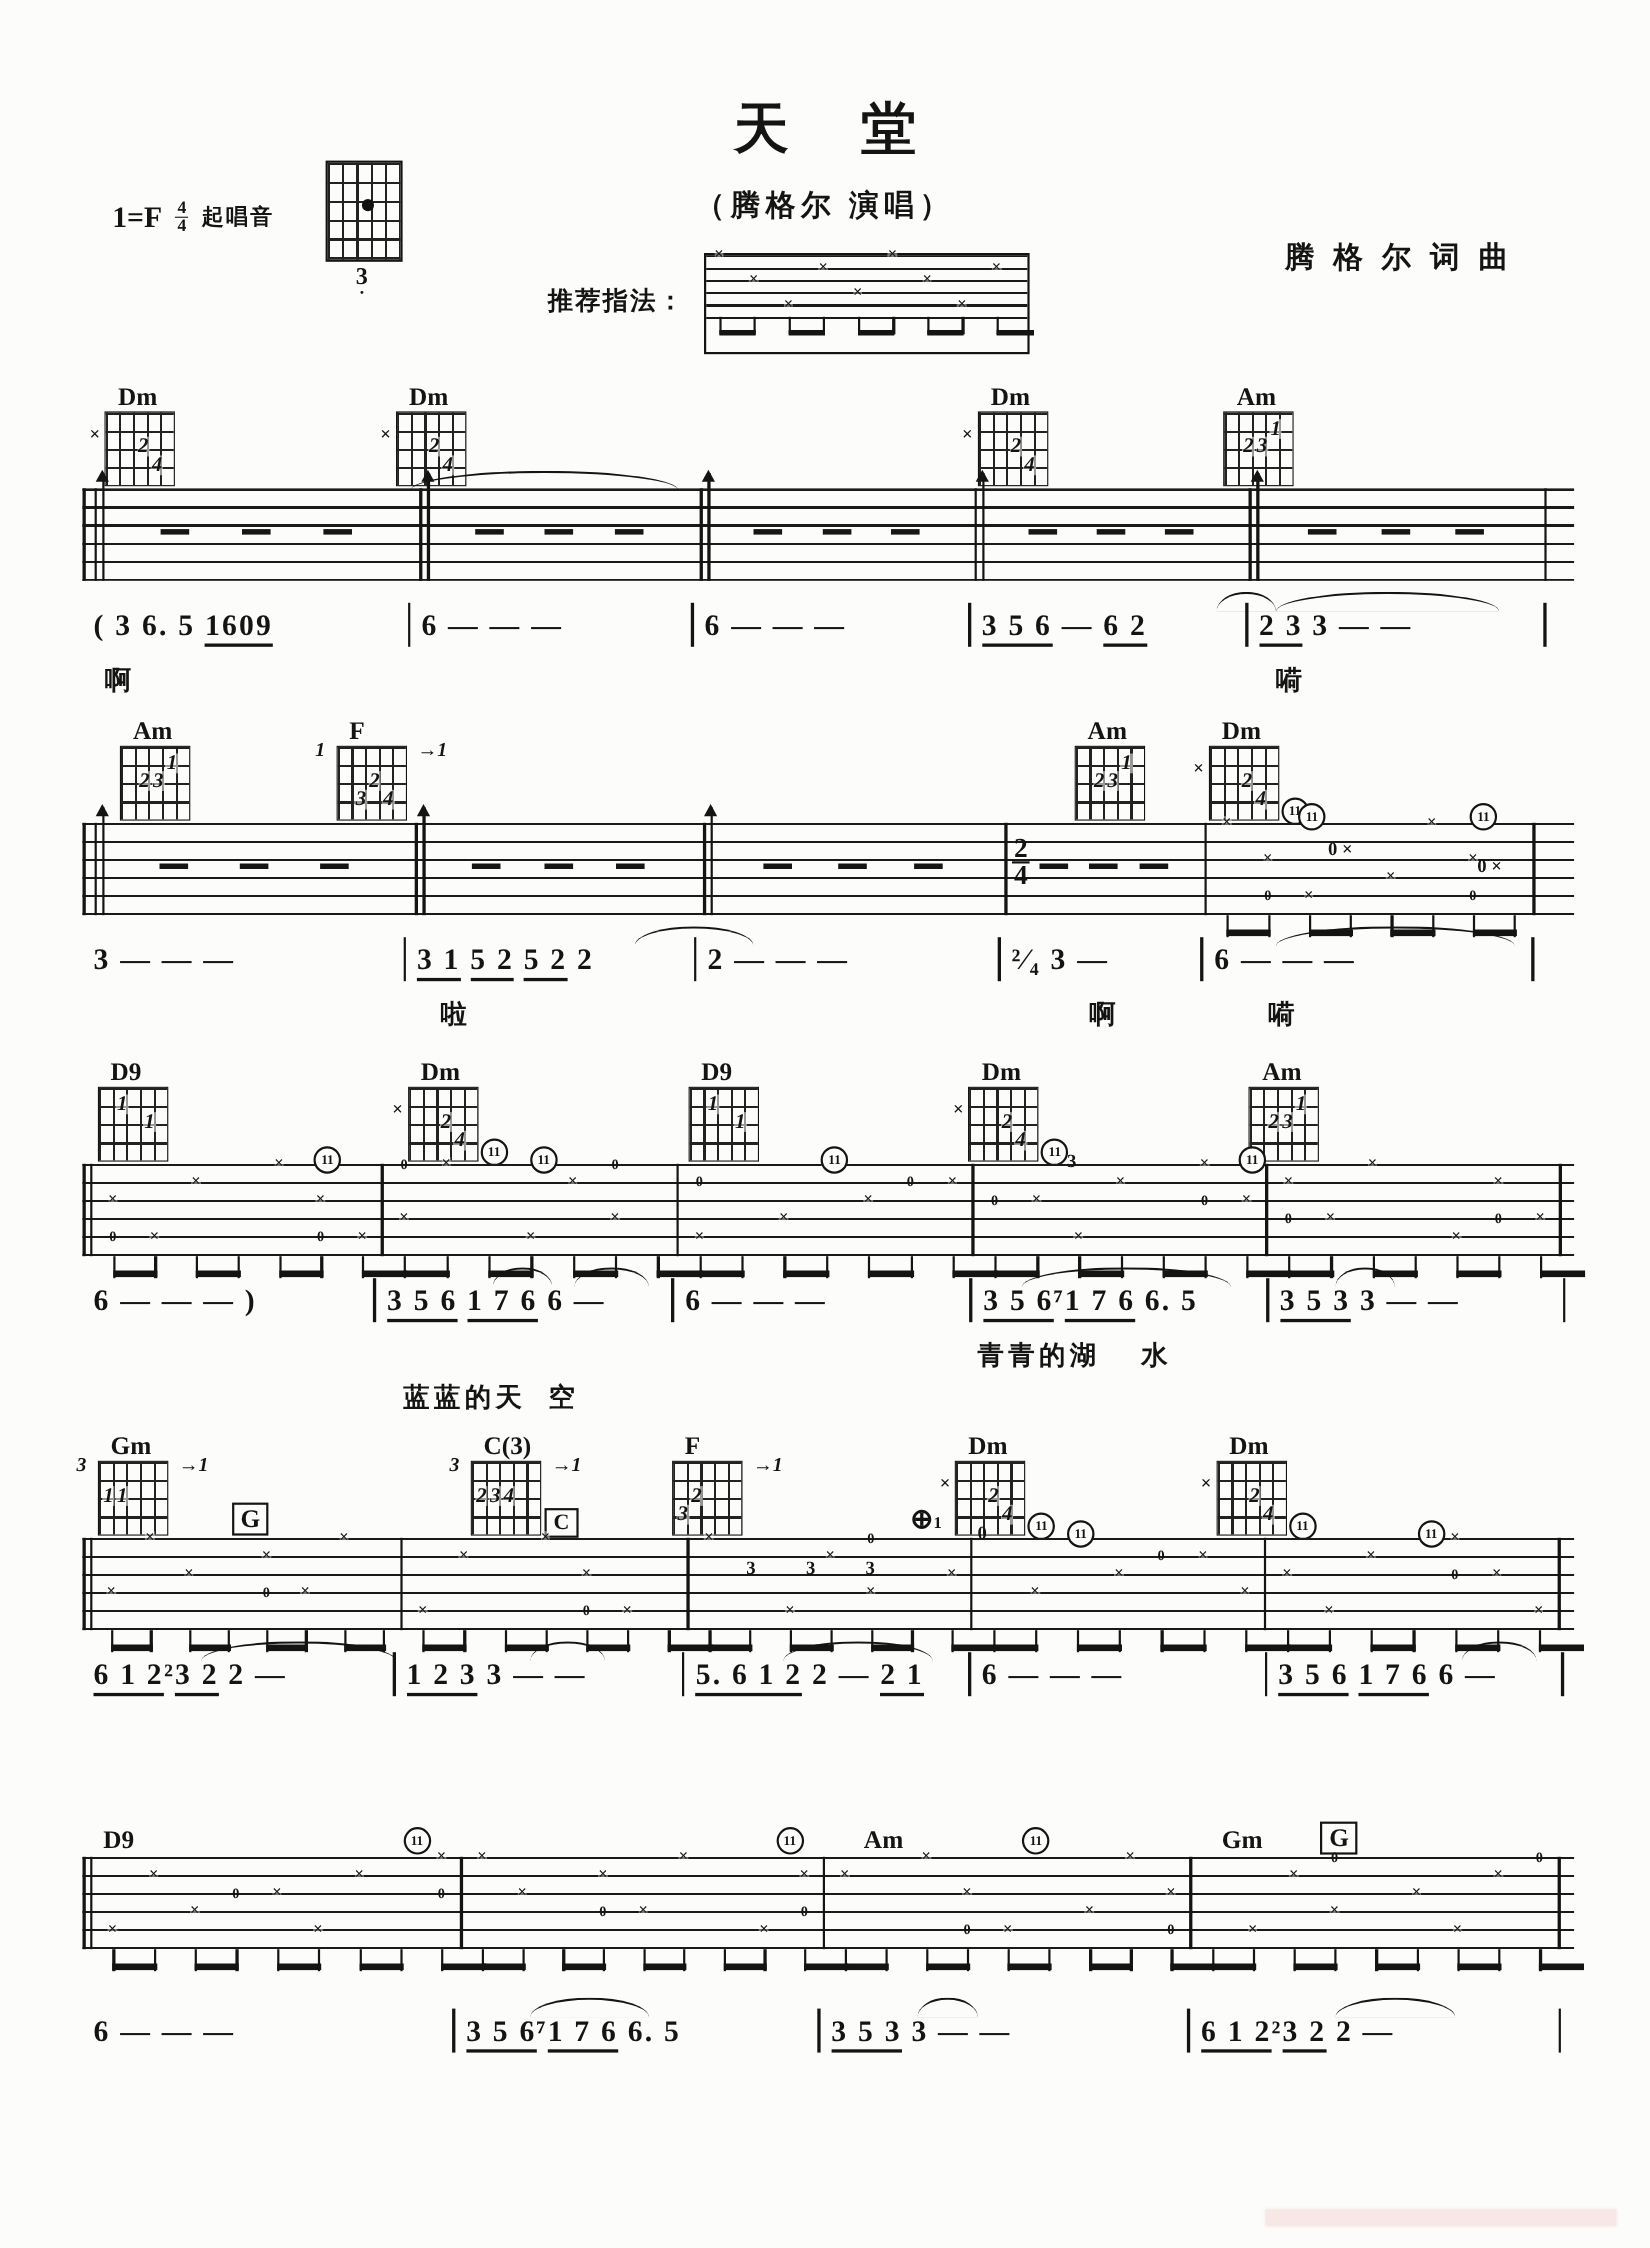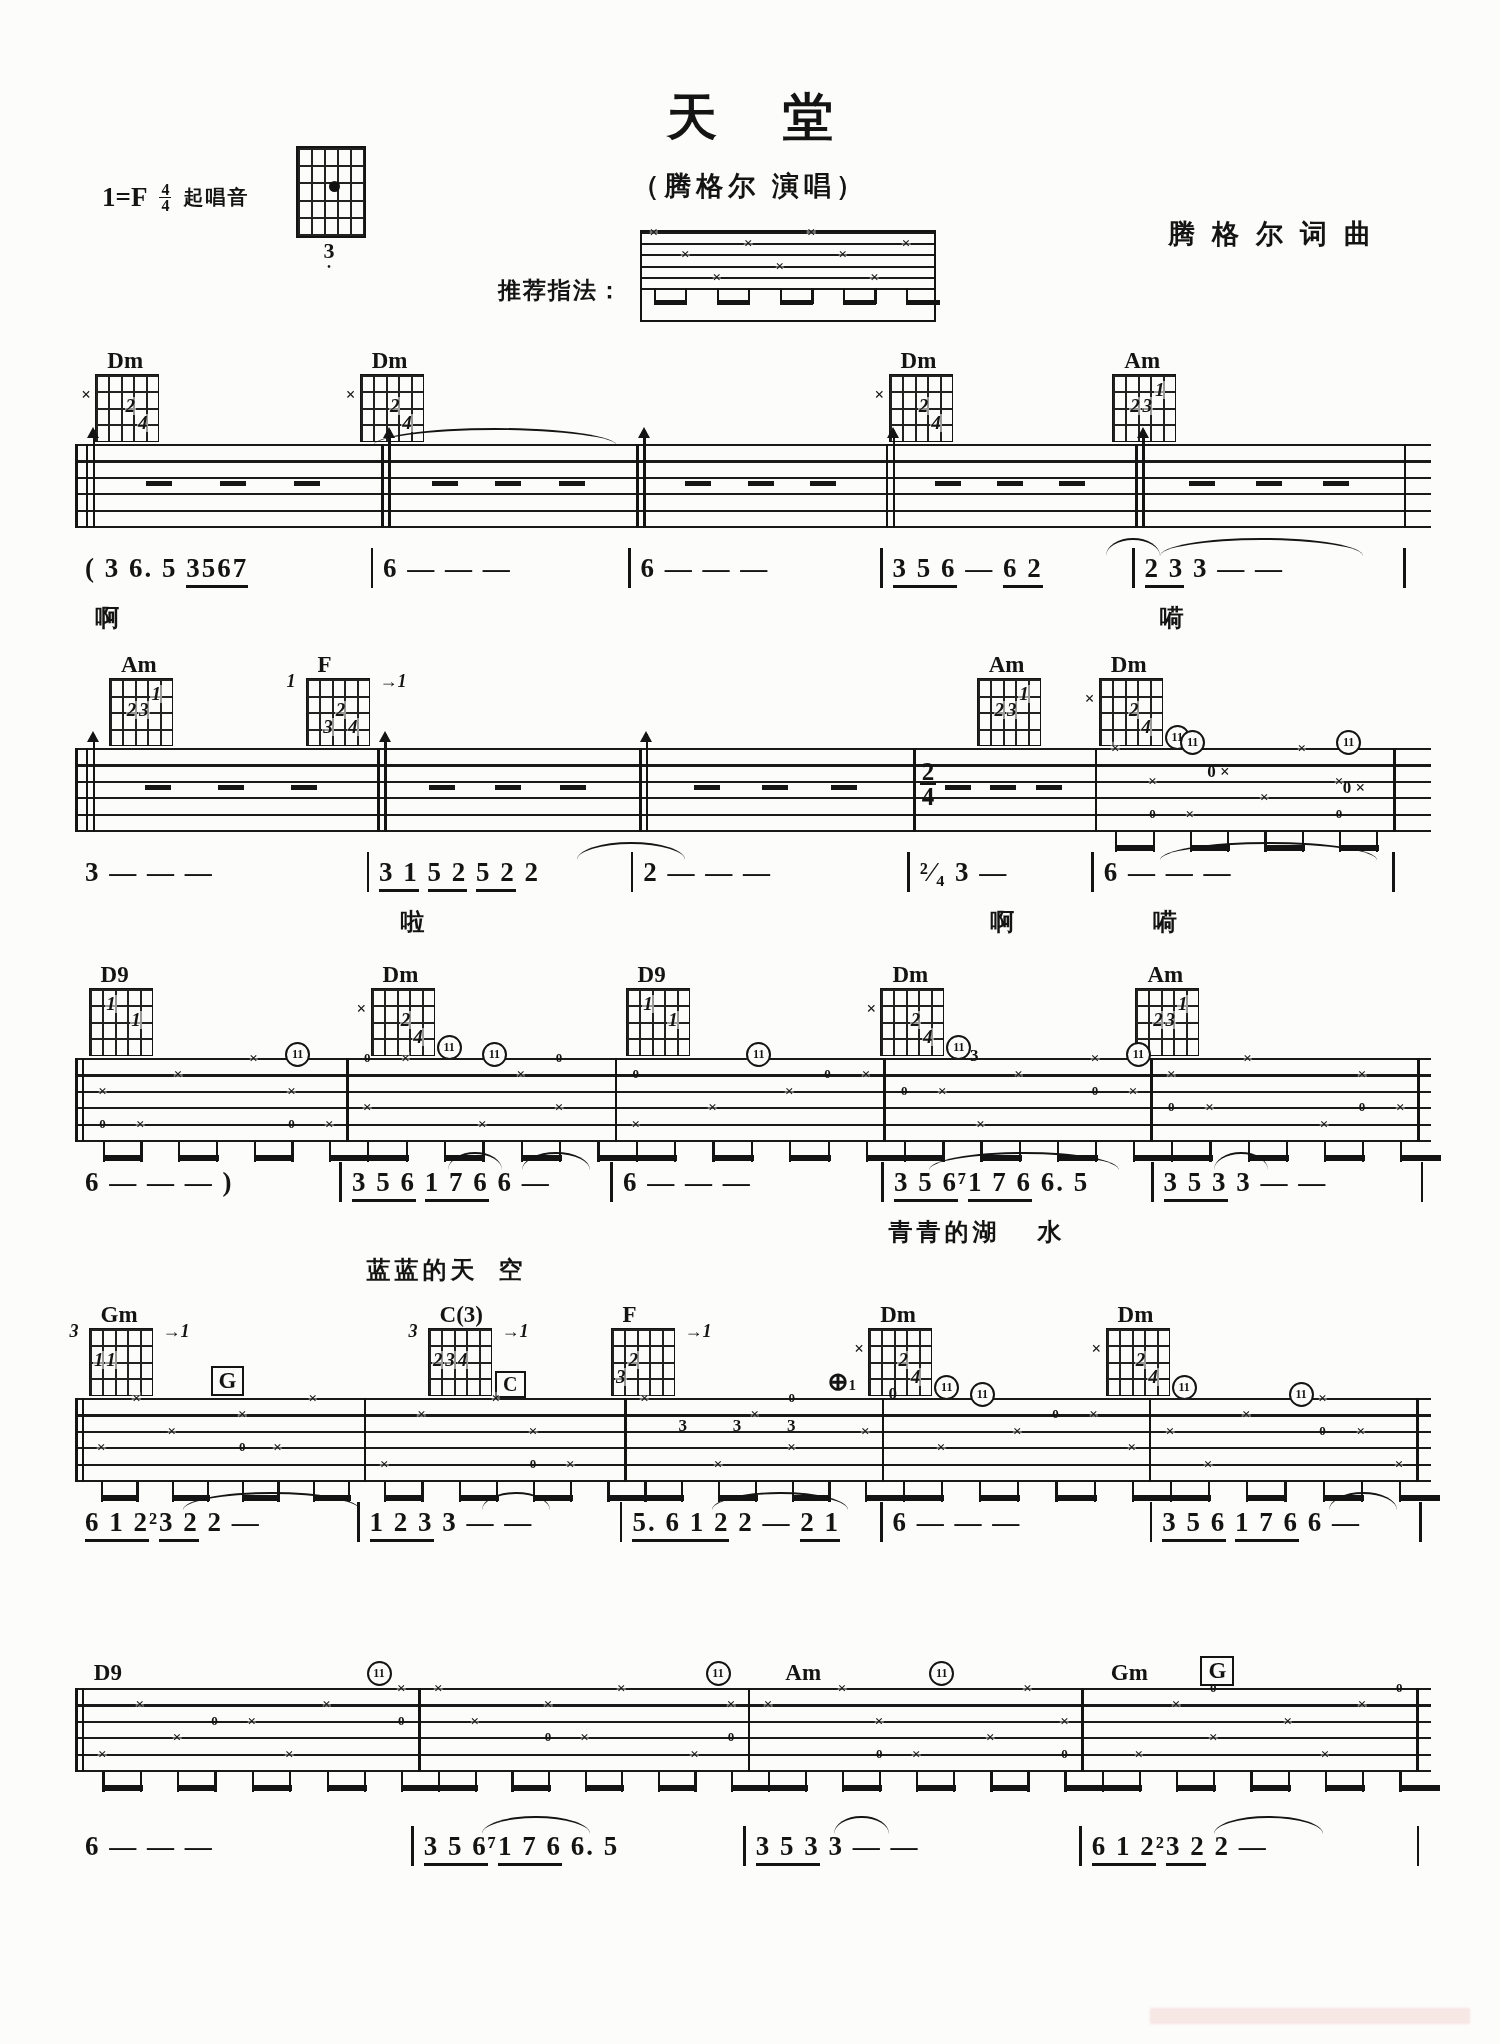--- a/index.html
+++ b/index.html
@@ -17,21 +17,21 @@
   .frac{display:inline-flex;flex-direction:column;align-items:center;font-size:16px;line-height:15px;font-weight:bold;}
   .frac span:first-child{border-bottom:1.5px solid #141414;padding:0 2px;}
   .pickup-lab{font-size:20px;font-weight:bold;letter-spacing:2px;}
   .mini-chord{position:absolute;left:296px;top:146px;width:66px;height:88px;border:2px solid #141414;
      background:
        repeating-linear-gradient(to right,#222 0 2px,transparent 2px 13px),
        repeating-linear-gradient(to bottom,#222 0 2px,transparent 2px 17.2px);}
   .mini-chord .dot{position:absolute;left:31px;top:33px;width:11px;height:11px;border-radius:50%;background:#111;}
   .mini-note{position:absolute;left:316px;top:238px;font-size:22px;font-weight:bold;text-align:center;width:26px;}
   .mini-note::after{content:"•";display:block;font-size:10px;line-height:6px;}
-  .fingerbox-label{position:absolute;left:498px;top:275px;font-size:23px;font-weight:bold;letter-spacing:2px;}
+  .fingerbox-label{position:absolute;left:498px;top:258px;font-size:23px;font-weight:bold;letter-spacing:2px;}
   .fingerbox{position:absolute;left:640px;top:230px;width:292px;height:88px;border:2.5px solid #141414;
      background:repeating-linear-gradient(to bottom,#1a1a1a 0 2px,transparent 2px 11.2px) top/100% 58px no-repeat;}
 
   
   .systems{position:absolute;left:75px;top:0;width:1356px;}
   .system{position:absolute;left:0;width:100%;}
   .chord-row{position:relative;height:108px;}
   .system.compact .chord-row{height:48px;}
 
   .chord{position:absolute;bottom:2px;}
@@ -191,21 +191,21 @@
           <div class="arrow" style="left: 60.3%;"></div>
           <div class="dash" style="left: 63.4%;"></div>
           <div class="dash" style="left: 68%;"></div>
           <div class="dash" style="left: 72.6%;"></div>
           <div class="arrow" style="left: 78.7%;"></div>
           <div class="dash" style="left: 82.15%;"></div>
           <div class="dash" style="left: 87.1%;"></div>
           <div class="dash" style="left: 92.05%;"></div>
         </div>
         <div class="melody-row">
-          <span class="mcell" style="width: 21.8%;"><span>( 3  6.  5  </span><span class="u">3567</span></span>
+          <span class="mcell" style="width: 21.8%;"><span>( 3  6.  5  </span><span class="u">1609</span></span>
           <span class="mbar"></span>
           <span class="mcell" style="width: 18.8%;"><span>6 — — —</span></span>
           <span class="mbar"></span>
           <span class="mcell" style="width: 18.4%;"><span>6 — — —</span></span>
           <span class="mbar"></span>
           <span class="mcell" style="width: 18.4%;"><span class="u">3 5 6</span><span> — </span><span class="u">6 2</span></span>
           <span class="mbar"></span>
           <span class="mcell" style="width: 19.8%;"><span class="u">2 3</span><span> 3 — —</span></span>
           <span class="mbar"></span>
         </div>

